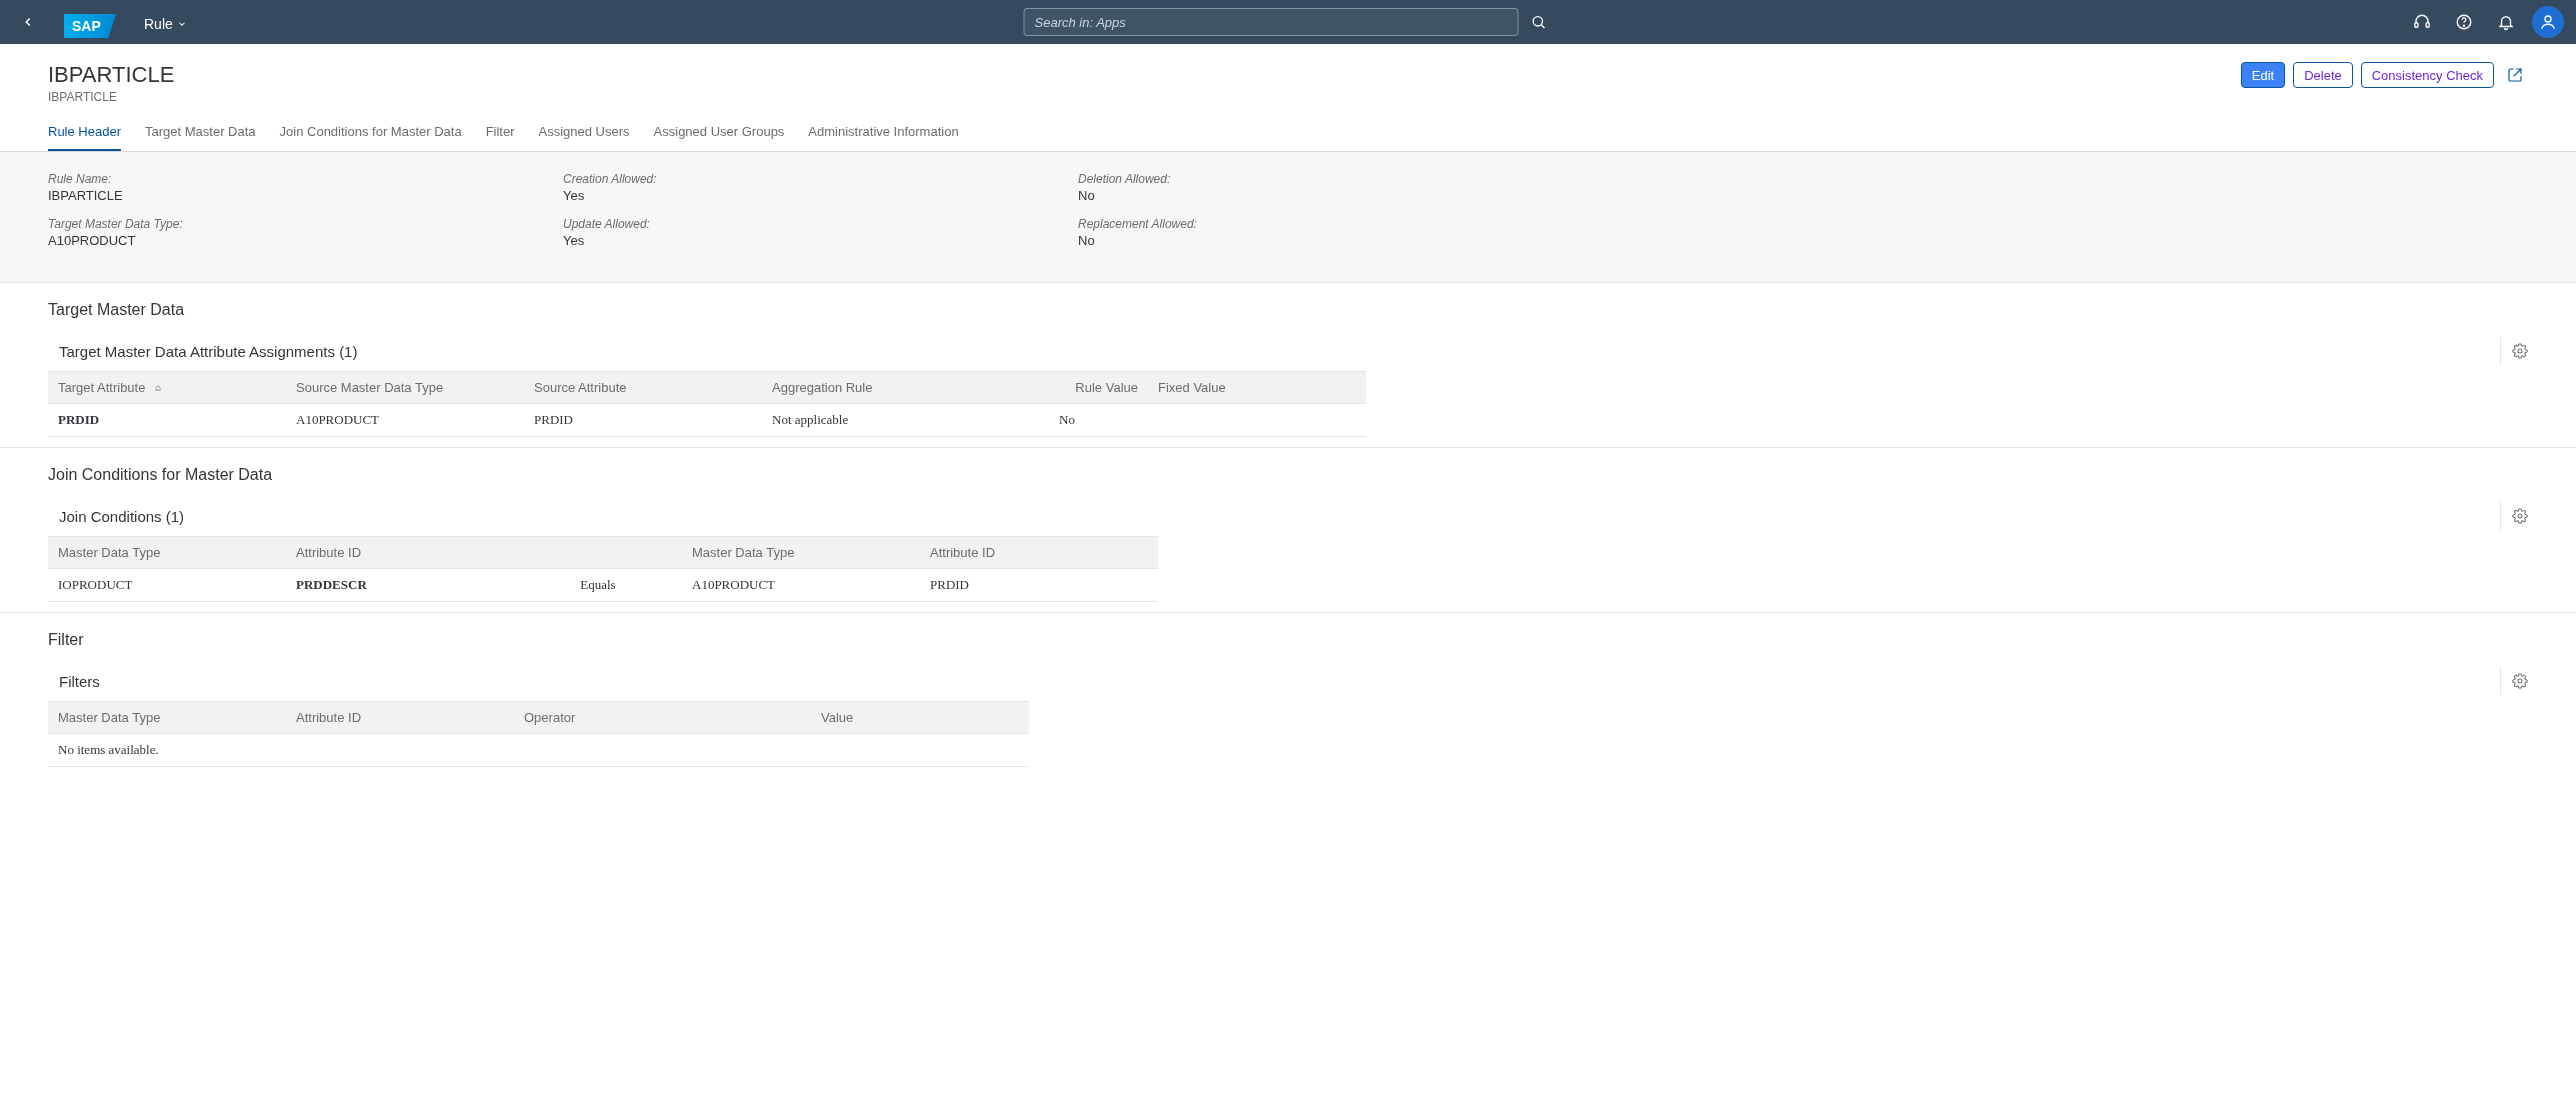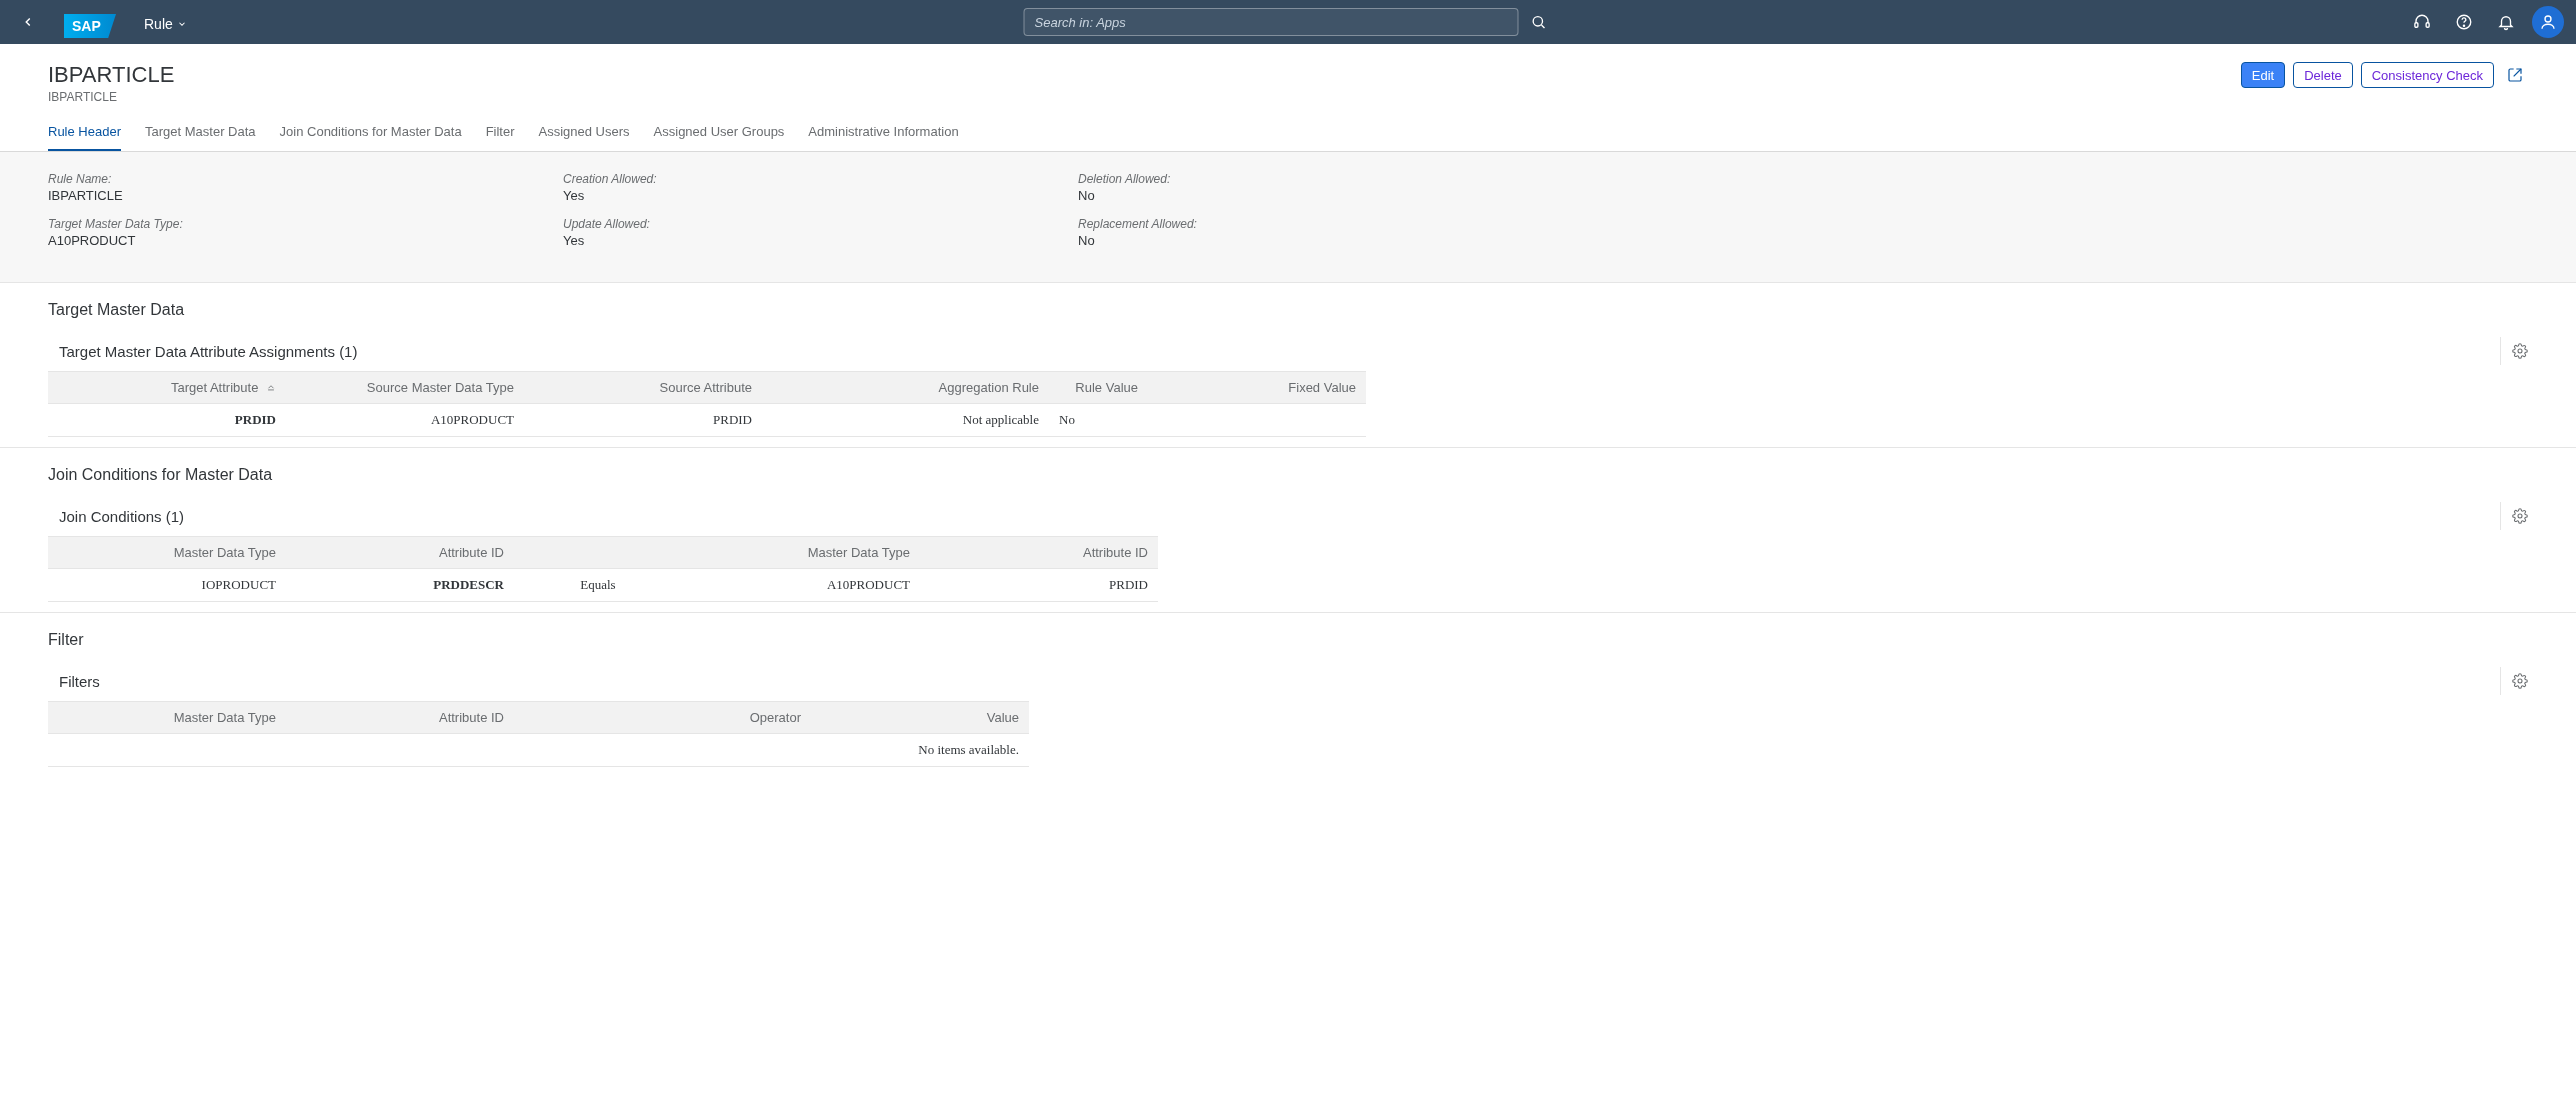--- a/index.html
+++ b/index.html
@@ -72,21 +72,21 @@
     padding: 10px 48px 6px 59px;
   }
   .subsection-title { font-size:15px; color:#32363a; }
   .gear-btn {
     width:28px; height:28px; display:flex; align-items:center; justify-content:center;
     color:#6a6d70; cursor:pointer; border-left: 1px solid #e5e5e5; padding-left: 10px;
   }
   
   .tbl-wrap { padding: 0 48px 4px 48px; }
   table.data { border-collapse: collapse; font-size:13px; }
-  table.data th, table.data td { text-align:right; padding: 8px 10px; }
+  table.data th, table.data td { text-align:left; padding: 8px 10px; }
   table.data thead th {
     background:#f2f2f2; color:#6a6d70; font-weight:normal; border-top:1px solid #e5e5e5; border-bottom:1px solid #e5e5e5;
   }
   table.data tbody td { background:#fff; border-bottom:1px solid #e5e5e5;font-family:Liberation Serif, serif; }
   .bold { font-weight:bold; color:#32363a; }
   .sort-icon { display:inline-flex; margin-left:4px; color:#6a6d70; }
   .no-items { text-align:center; color:#32363a; padding: 14px 0; background:#fff; border-bottom:1px solid #e5e5e5; }
   .sep { height:1px; background:#e5e5e5; margin: 6px 0 0 0; }
   svg { display:block; }
 </style>

